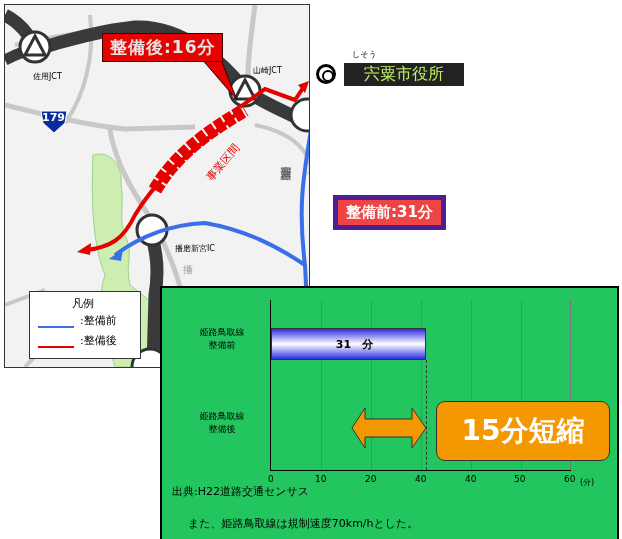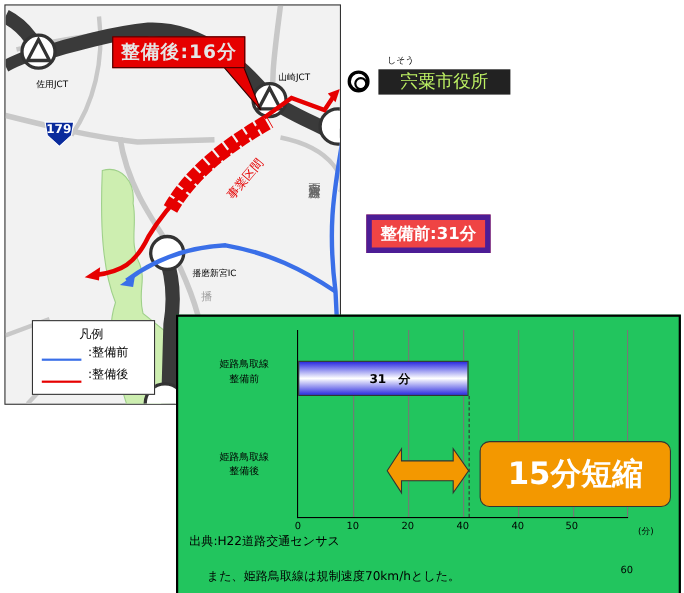--- a/index.html
+++ b/index.html
@@ -121,17 +121,17 @@
       <path d="M1,22 L14,2 L14,13 L61,13 L61,2 L75,22 L61,42 L61,31 L14,31 L14,42 Z" fill="#f39800" stroke="#333" stroke-width="1"></path>
     </svg>
   </div>
   <div class="badge">15分短縮</div>
   <div class="tick" style="left:106px;">0</div>
   <div class="tick" style="left:153px;">10</div>
   <div class="tick" style="left:203px;">20</div>
   <div class="tick" style="left:253px;">40</div>
   <div class="tick" style="left:303px;">40</div>
   <div class="tick" style="left:352px;">50</div>
-  <div class="tick" style="left:402px;margin-top:40px;">60</div>
+  <div class="tick" style="left:402px;">60</div>
   <div class="tick" style="left:418px;top:189px;font-size:8px;">(分)</div>
   <div class="note" style="top:196px;">出典:H22道路交通センサス</div>
   <div class="note" style="top:228px;left:26px;">また、姫路鳥取線は規制速度70km/hとした。</div>
 </div>
 
 </body></html>

